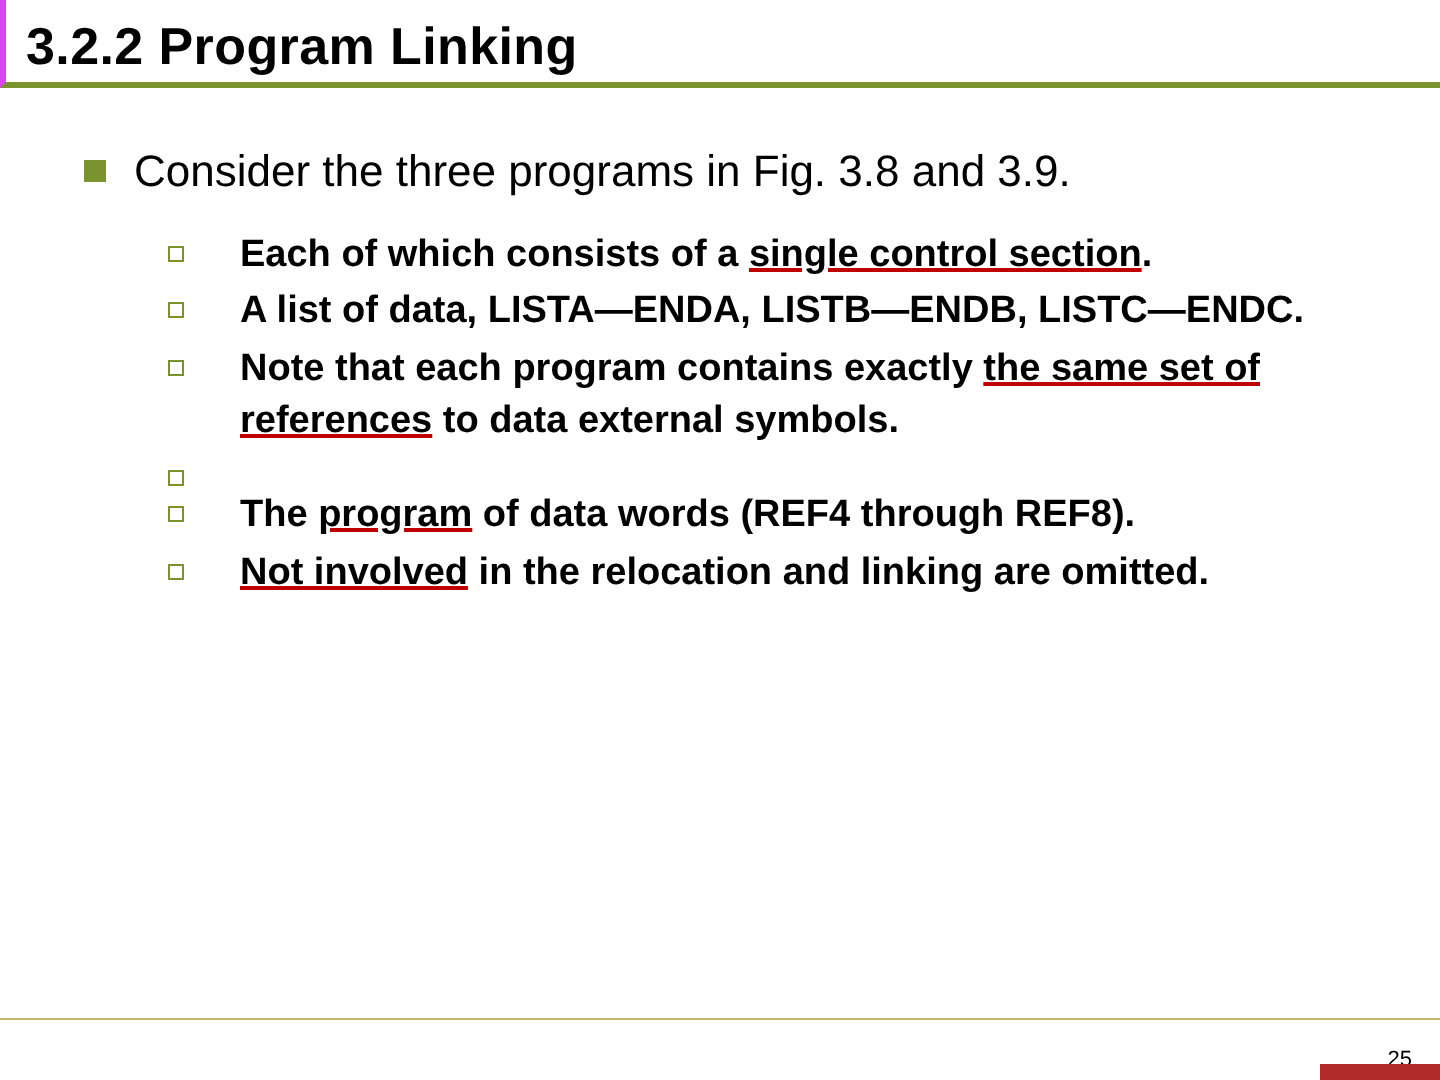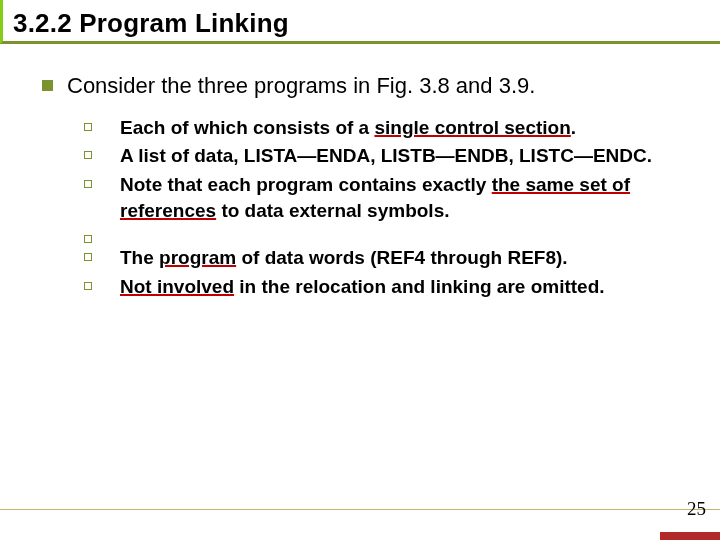--- a/index.html
+++ b/index.html
@@ -13,21 +13,21 @@
   }
   .slide {
     width: 720px;
     height: 540px;
     position: relative;
     padding: 0;
   }
   .title-wrap {
     padding: 8px 10px 2px 10px;
     border-bottom: 3px solid #7a932f;
-    border-left: 3px solid #84cc16;
+    border-left: 3px solid #d946ef;
   }
   .title {
     font-size: 26px;
     font-weight: bold;
     letter-spacing: 0.2px;
   }
   .content {
     padding: 28px 30px 0 42px;
   }
   .l1 {
@@ -71,23 +71,22 @@
     max-width: 550px;
   }
   .u {
     text-decoration: underline;
     text-decoration-color: #c00000;
     text-decoration-thickness: 1.5px;
   }
   .page-num {
     position: absolute;
     right: 14px;
-    bottom: 20px;
-    font-size: 19px;
-    font-family: Liberation Serif, serif;
+    bottom: 4px;
+    font-size: 11px;
   }
   .bottom-rule {
     position: absolute;
     left: 0;
     right: 0;
     bottom: 30px;
     border-top: 1px solid #c8b36a;
   }
   .accent-bar {
     position: absolute;

